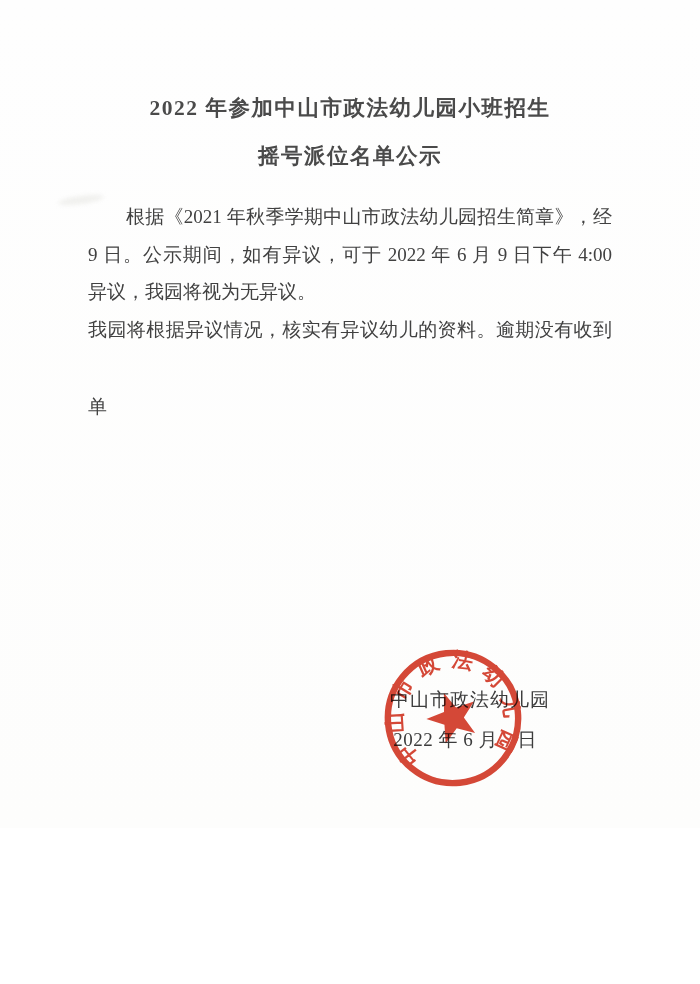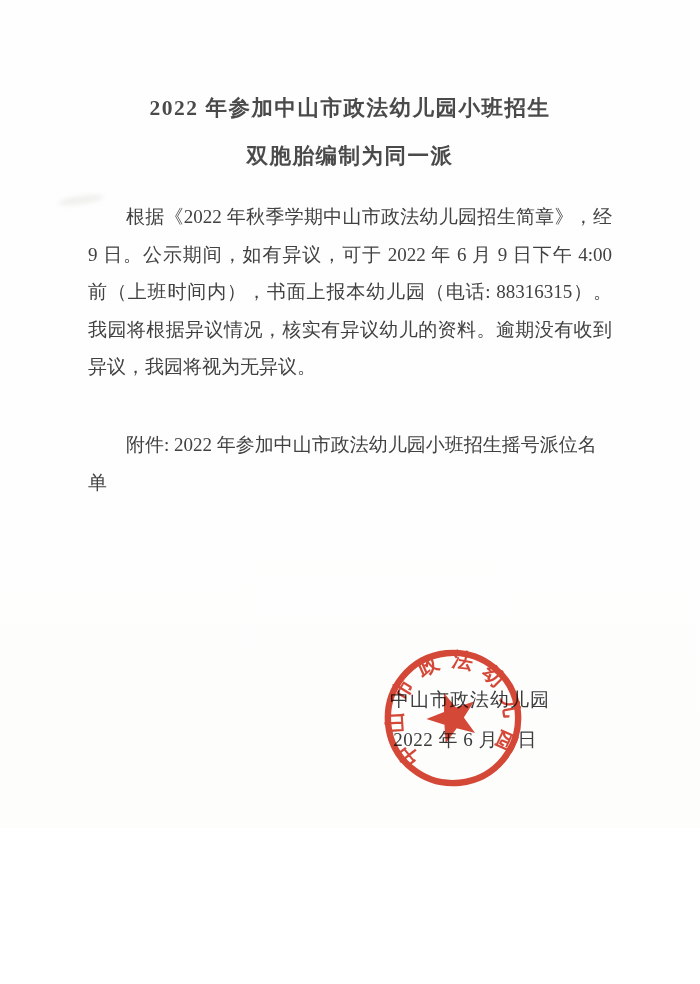--- a/index.html
+++ b/index.html
@@ -104,33 +104,31 @@
 </style>
 </head>
 <body>
 
 <div class="page">
 
   <div class="scan-artifact"></div>
 
   <div class="title-block">
     <div class="title-line">2022 年参加中山市政法幼儿园小班招生</div>
-    <div class="title-line">双胞胎编制为同一派</div>
+    <div class="title-line">摇号派位名单公示</div>
   </div>
 
   <div class="body-block">
-    <div class="p-line fill indent">根据《2022 年秋季学期中山市政法幼儿园招生简章》，经</div>
+    <div class="p-line fill indent">根据《2021 年秋季学期中山市政法幼儿园招生简章》，经</div>
     <div class="p-line fill">9 日。公示期间，如有异议，可于 2022 年 6 月 9 日下午 4:00</div>
-    <div class="p-line fill">前（上班时间内），书面上报本幼儿园（电话: 88316315）。</div>
+    <div class="p-line">异议，我园将视为无异议。</div>
     <div class="p-line fill">我园将根据异议情况，核实有异议幼儿的资料。逾期没有收到</div>
-    <div class="p-line">异议，我园将视为无异议。</div>
   </div>
 
   <div class="attachment-block">
-    <div class="a-line indent">附件: 2022 年参加中山市政法幼儿园小班招生摇号派位名</div>
     <div class="a-line">单</div>
   </div>
 
   <div class="sig-org">中山市政法幼儿园</div>
   <div class="sig-date">2022 年 6 月　日</div>
 
   <div class="stamp">
     <svg viewBox="0 0 150 150" xmlns="http://www.w3.org/2000/svg">
       <g transform="rotate(-6 75 75)">
         <circle class="ring" cx="75" cy="75" r="66"></circle>

